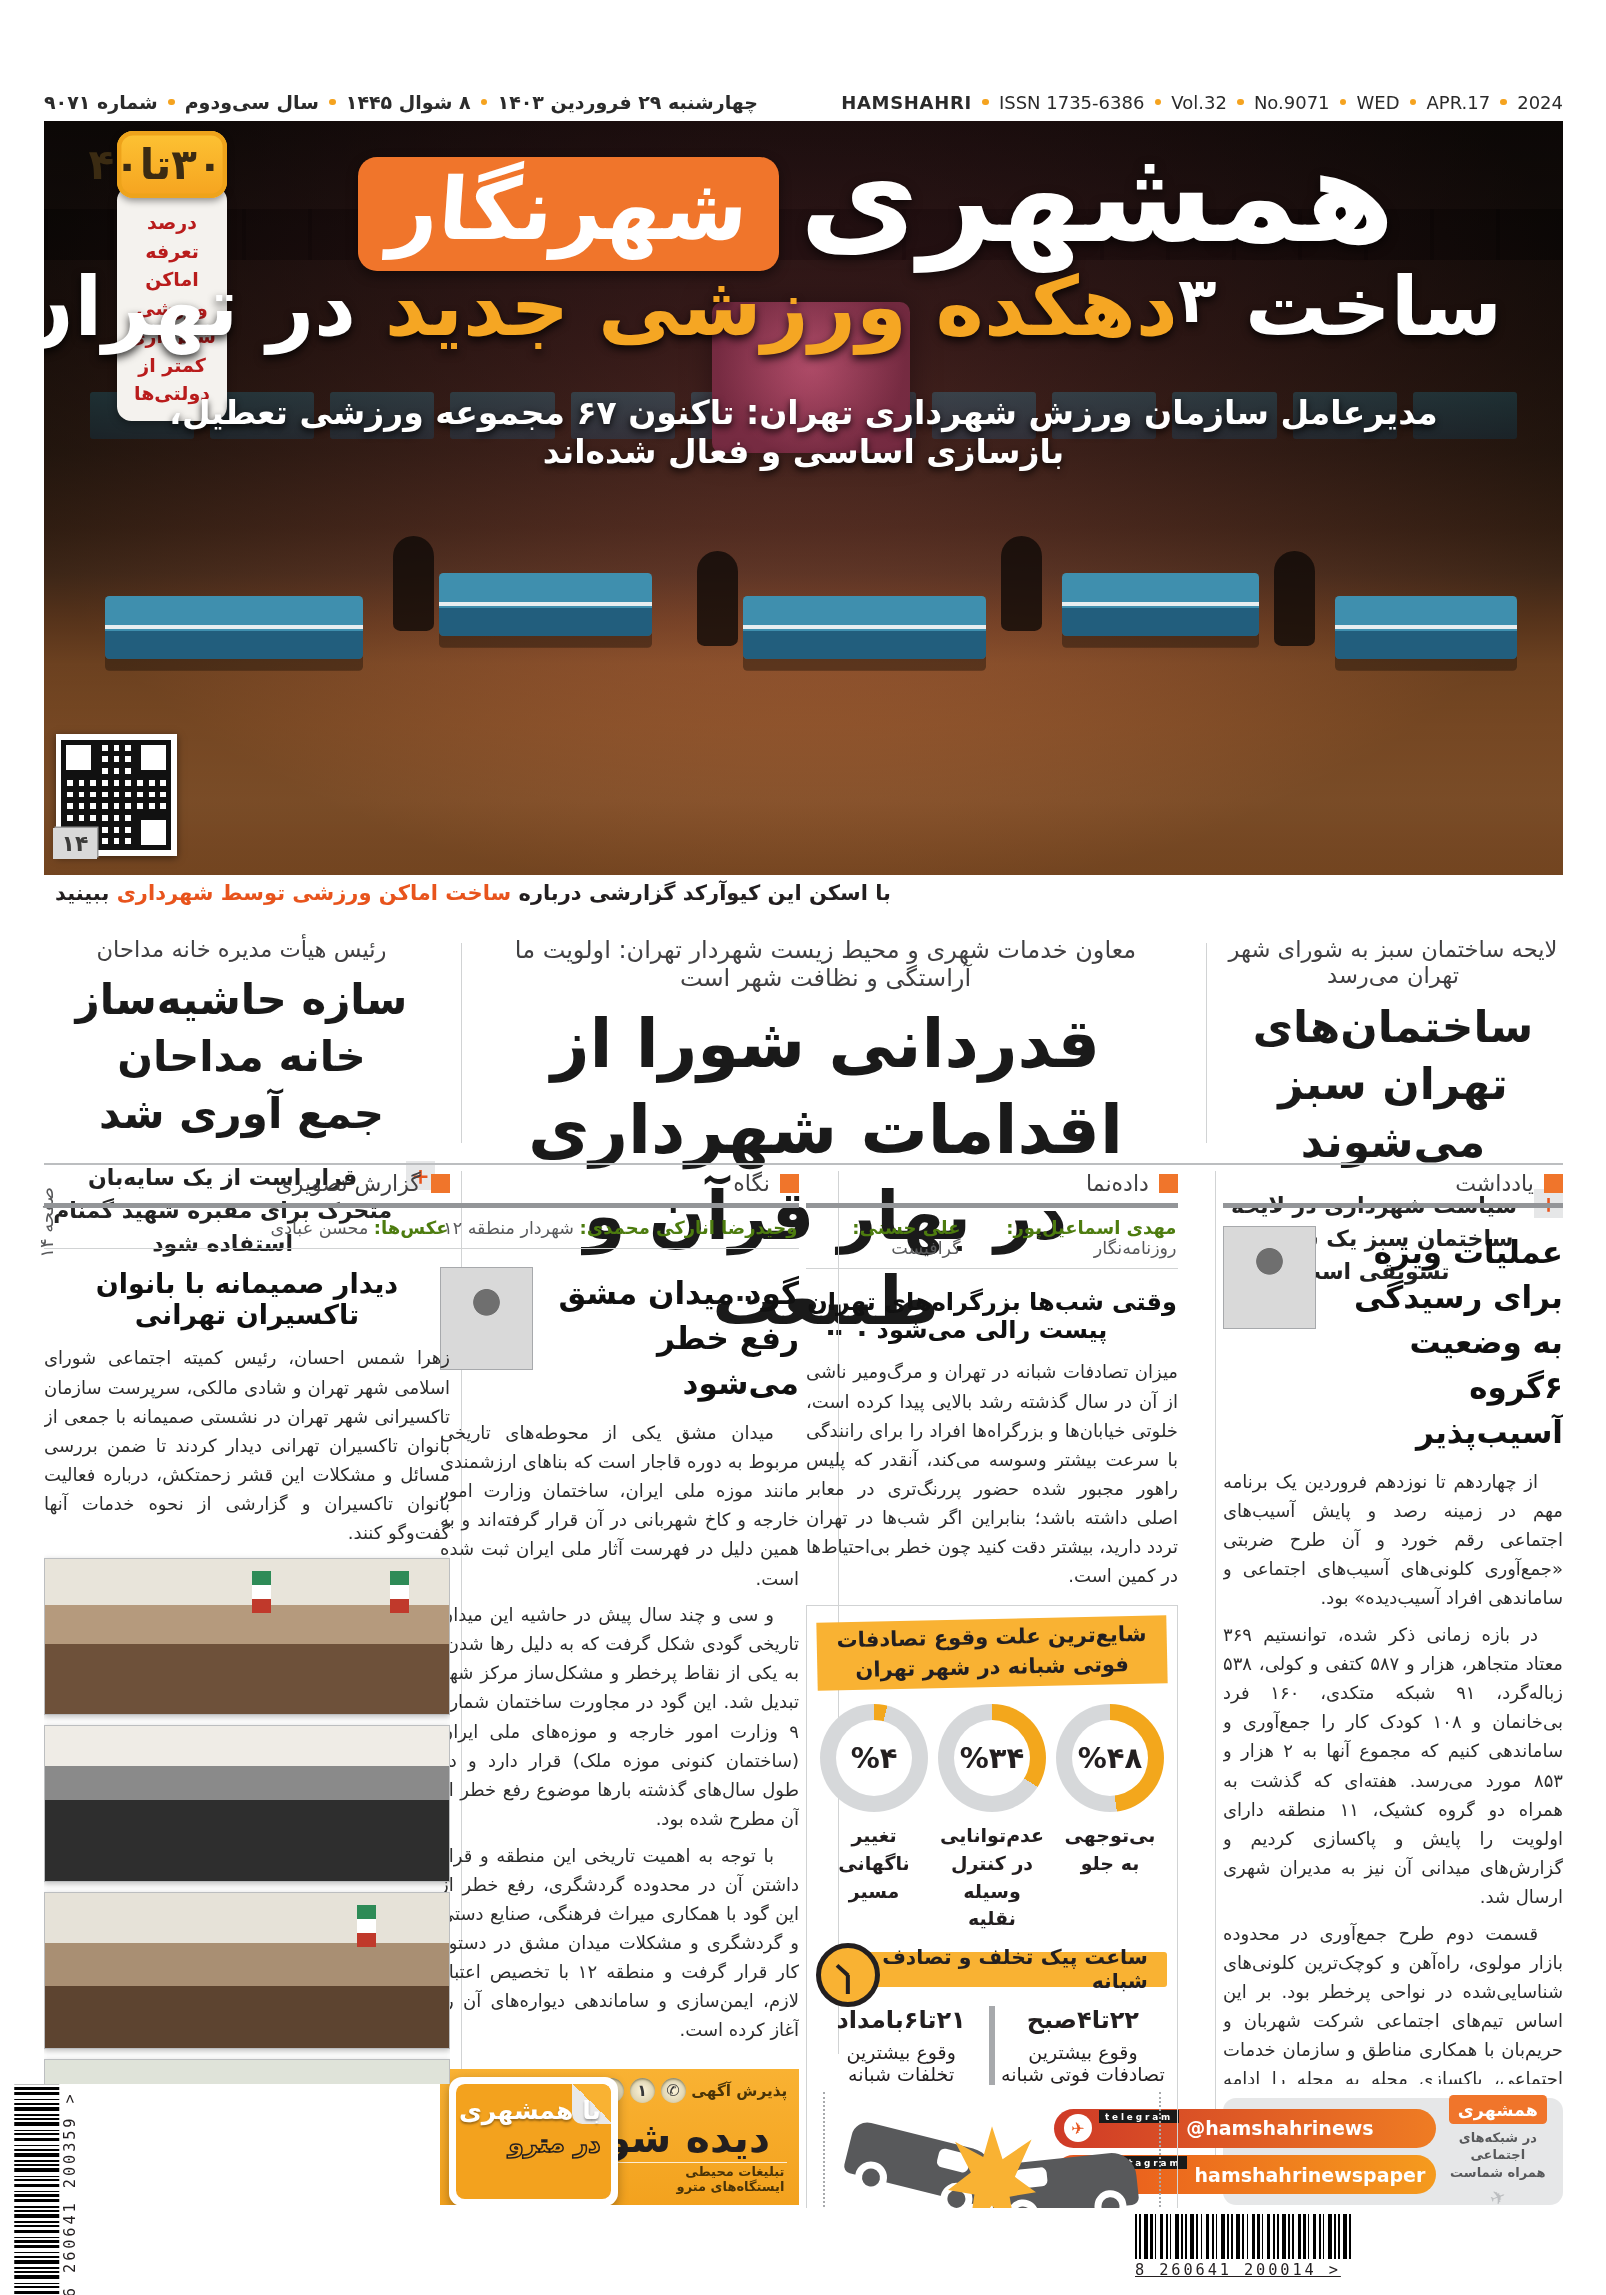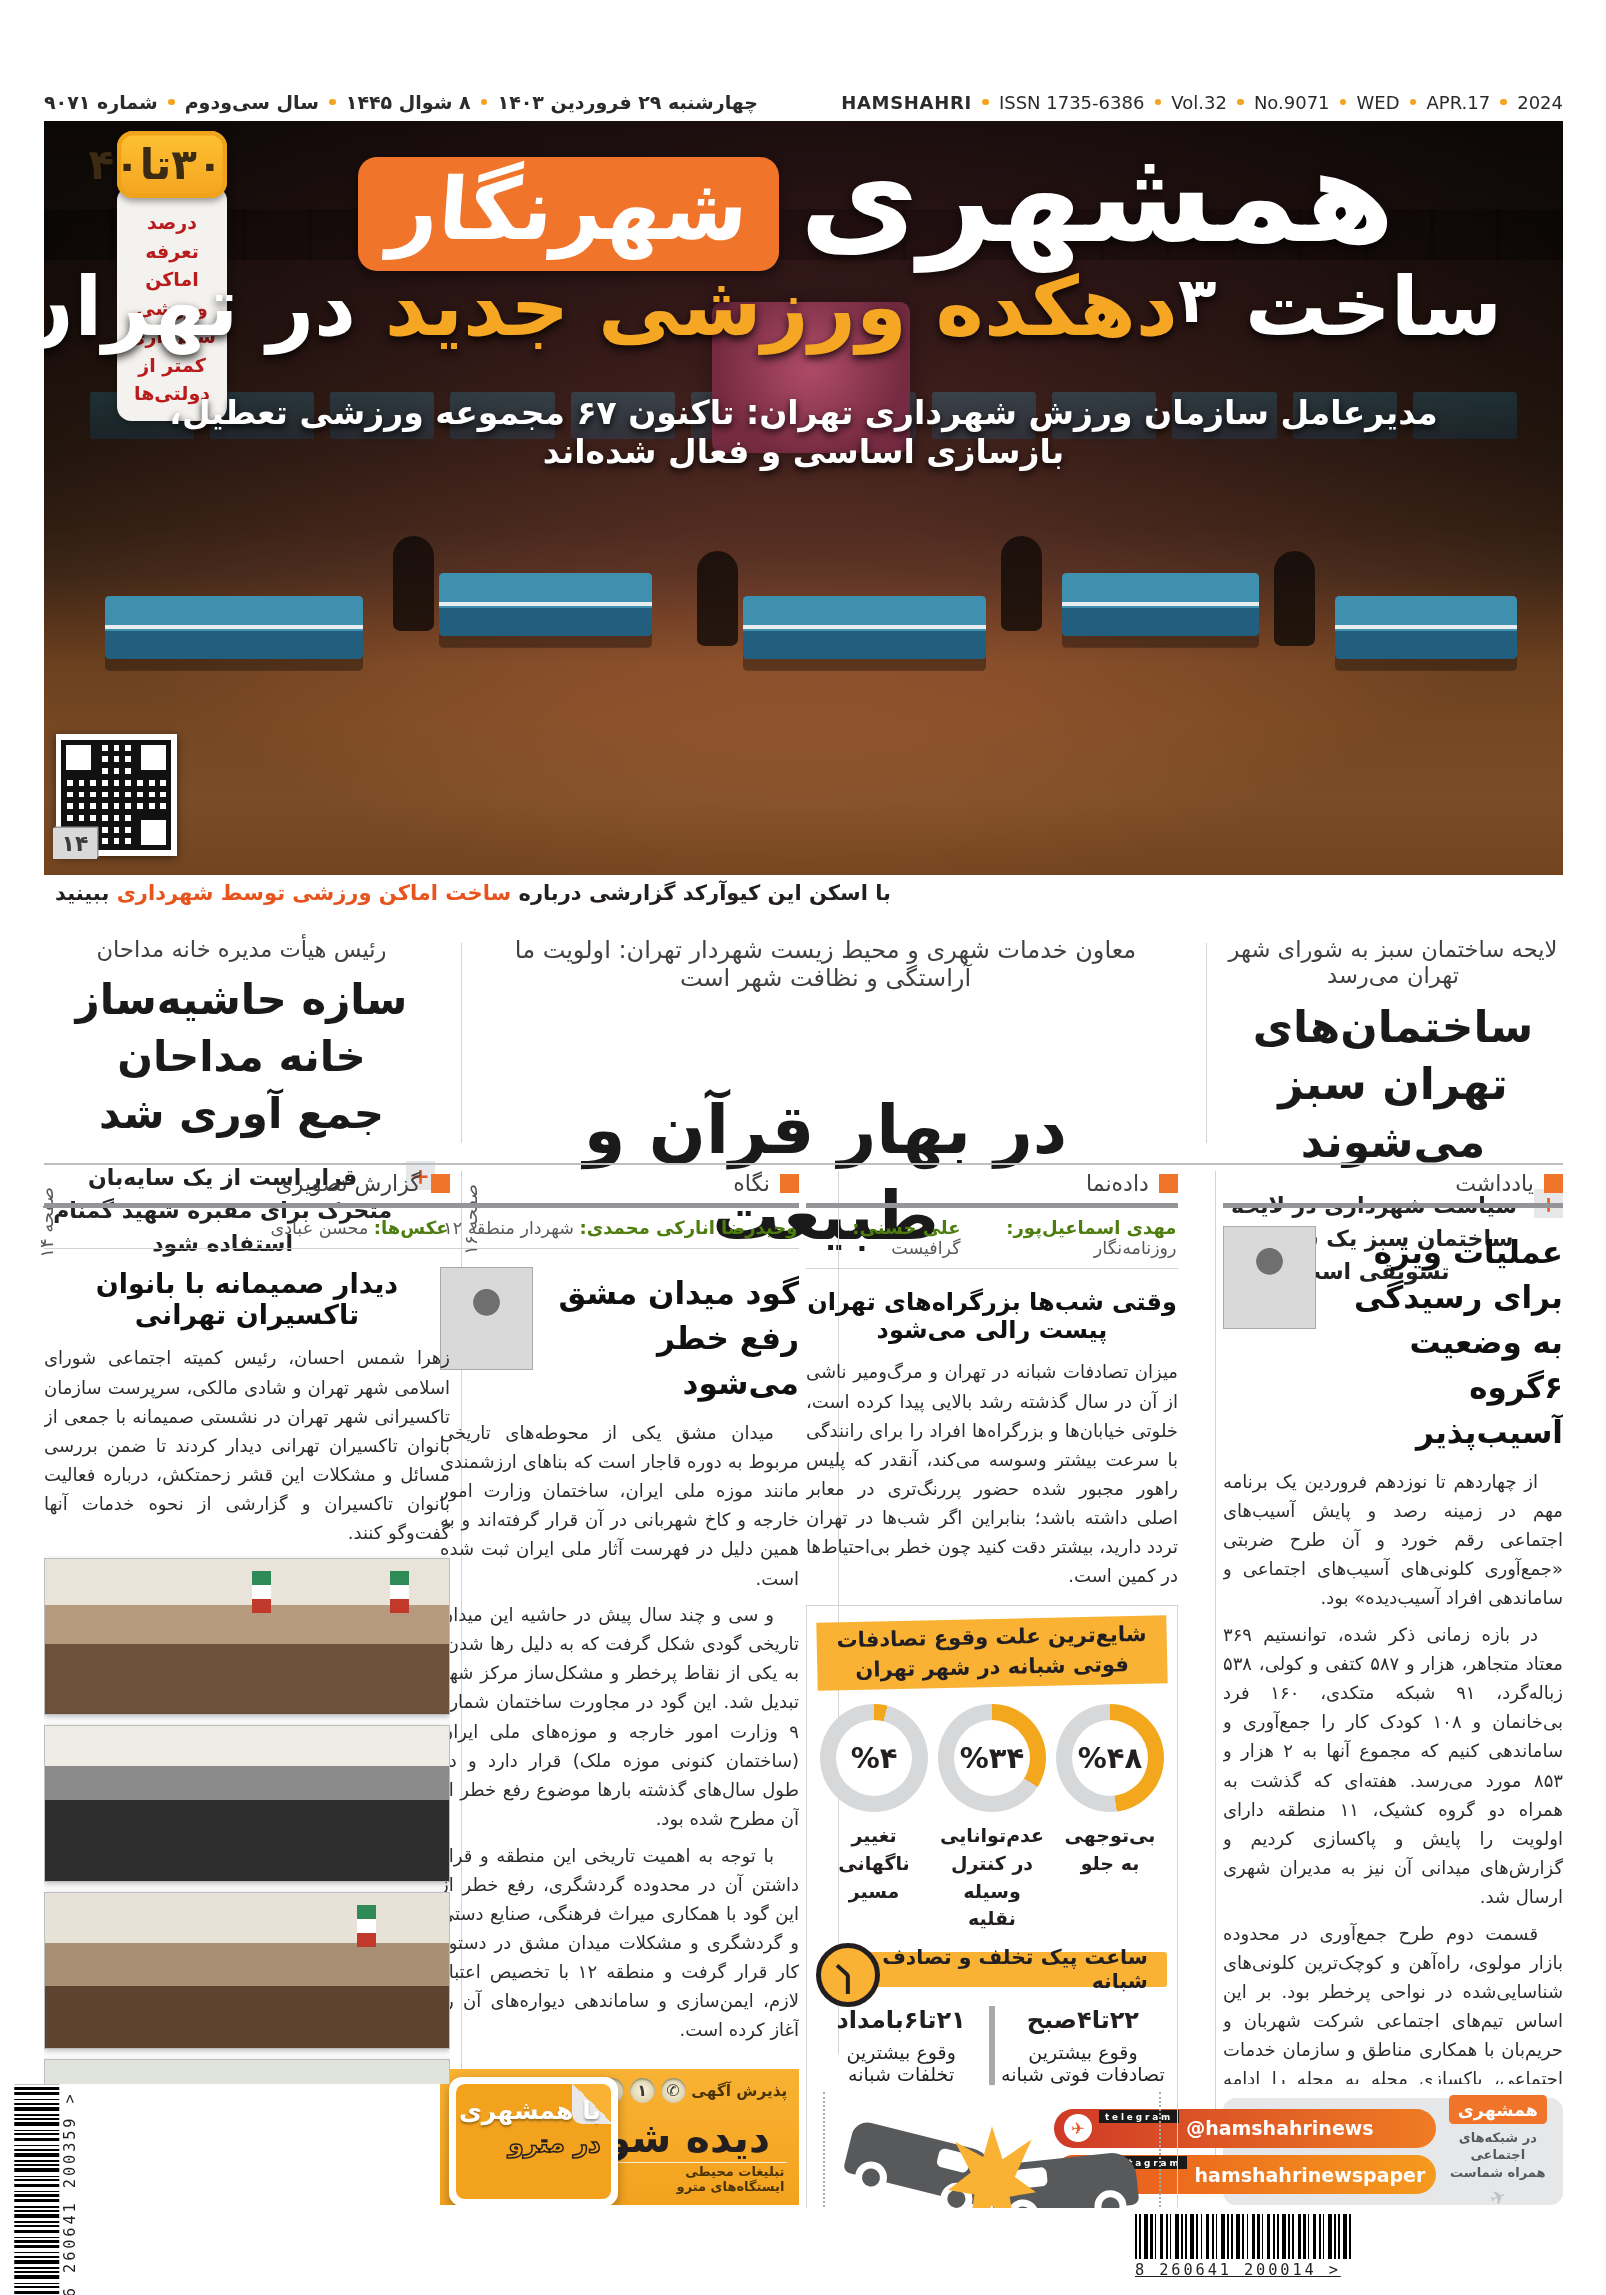--- a/index.html
+++ b/index.html
@@ -273,21 +273,21 @@
       <div class="bullet-row">
         <span class="plus">＋</span>
         <span>سیاست شهرداری در لایحه ساختمان سبز یک سیاست تشویقی است</span>
       </div>
       <div class="pageref" style="left:4.4px;bottom:-19px">صفحه ۱۵</div>
     </div>
 
     <div class="story" style="right:394px;width:687px">
       <div class="kicker" style="font-size:24px">معاون خدمات شهری و محیط زیست شهردار تهران: اولویت ما آراستگی و نظافت شهر است</div>
       <h2 style="font-size:67px;line-height:1.28">
-        <br>
+        <span>قدردانی شورا از اقدامات شهرداری</span><br>
         <span>در بهار قرآن و طبیعت</span>
       </h2>
       <div class="pageref vert" style="left:-22px;bottom:4.4px">صفحه ۱۶</div>
     </div>
 
     <div class="story" style="right:1128px;width:387px">
       <div class="kicker">رئیس هیأت مدیره خانه مداحان</div>
       <h2 style="font-size:42px;line-height:1.35">
         <span>سازه حاشیه‌ساز خانه مداحان</span><br>
         <span>جمع آوری شد</span>

